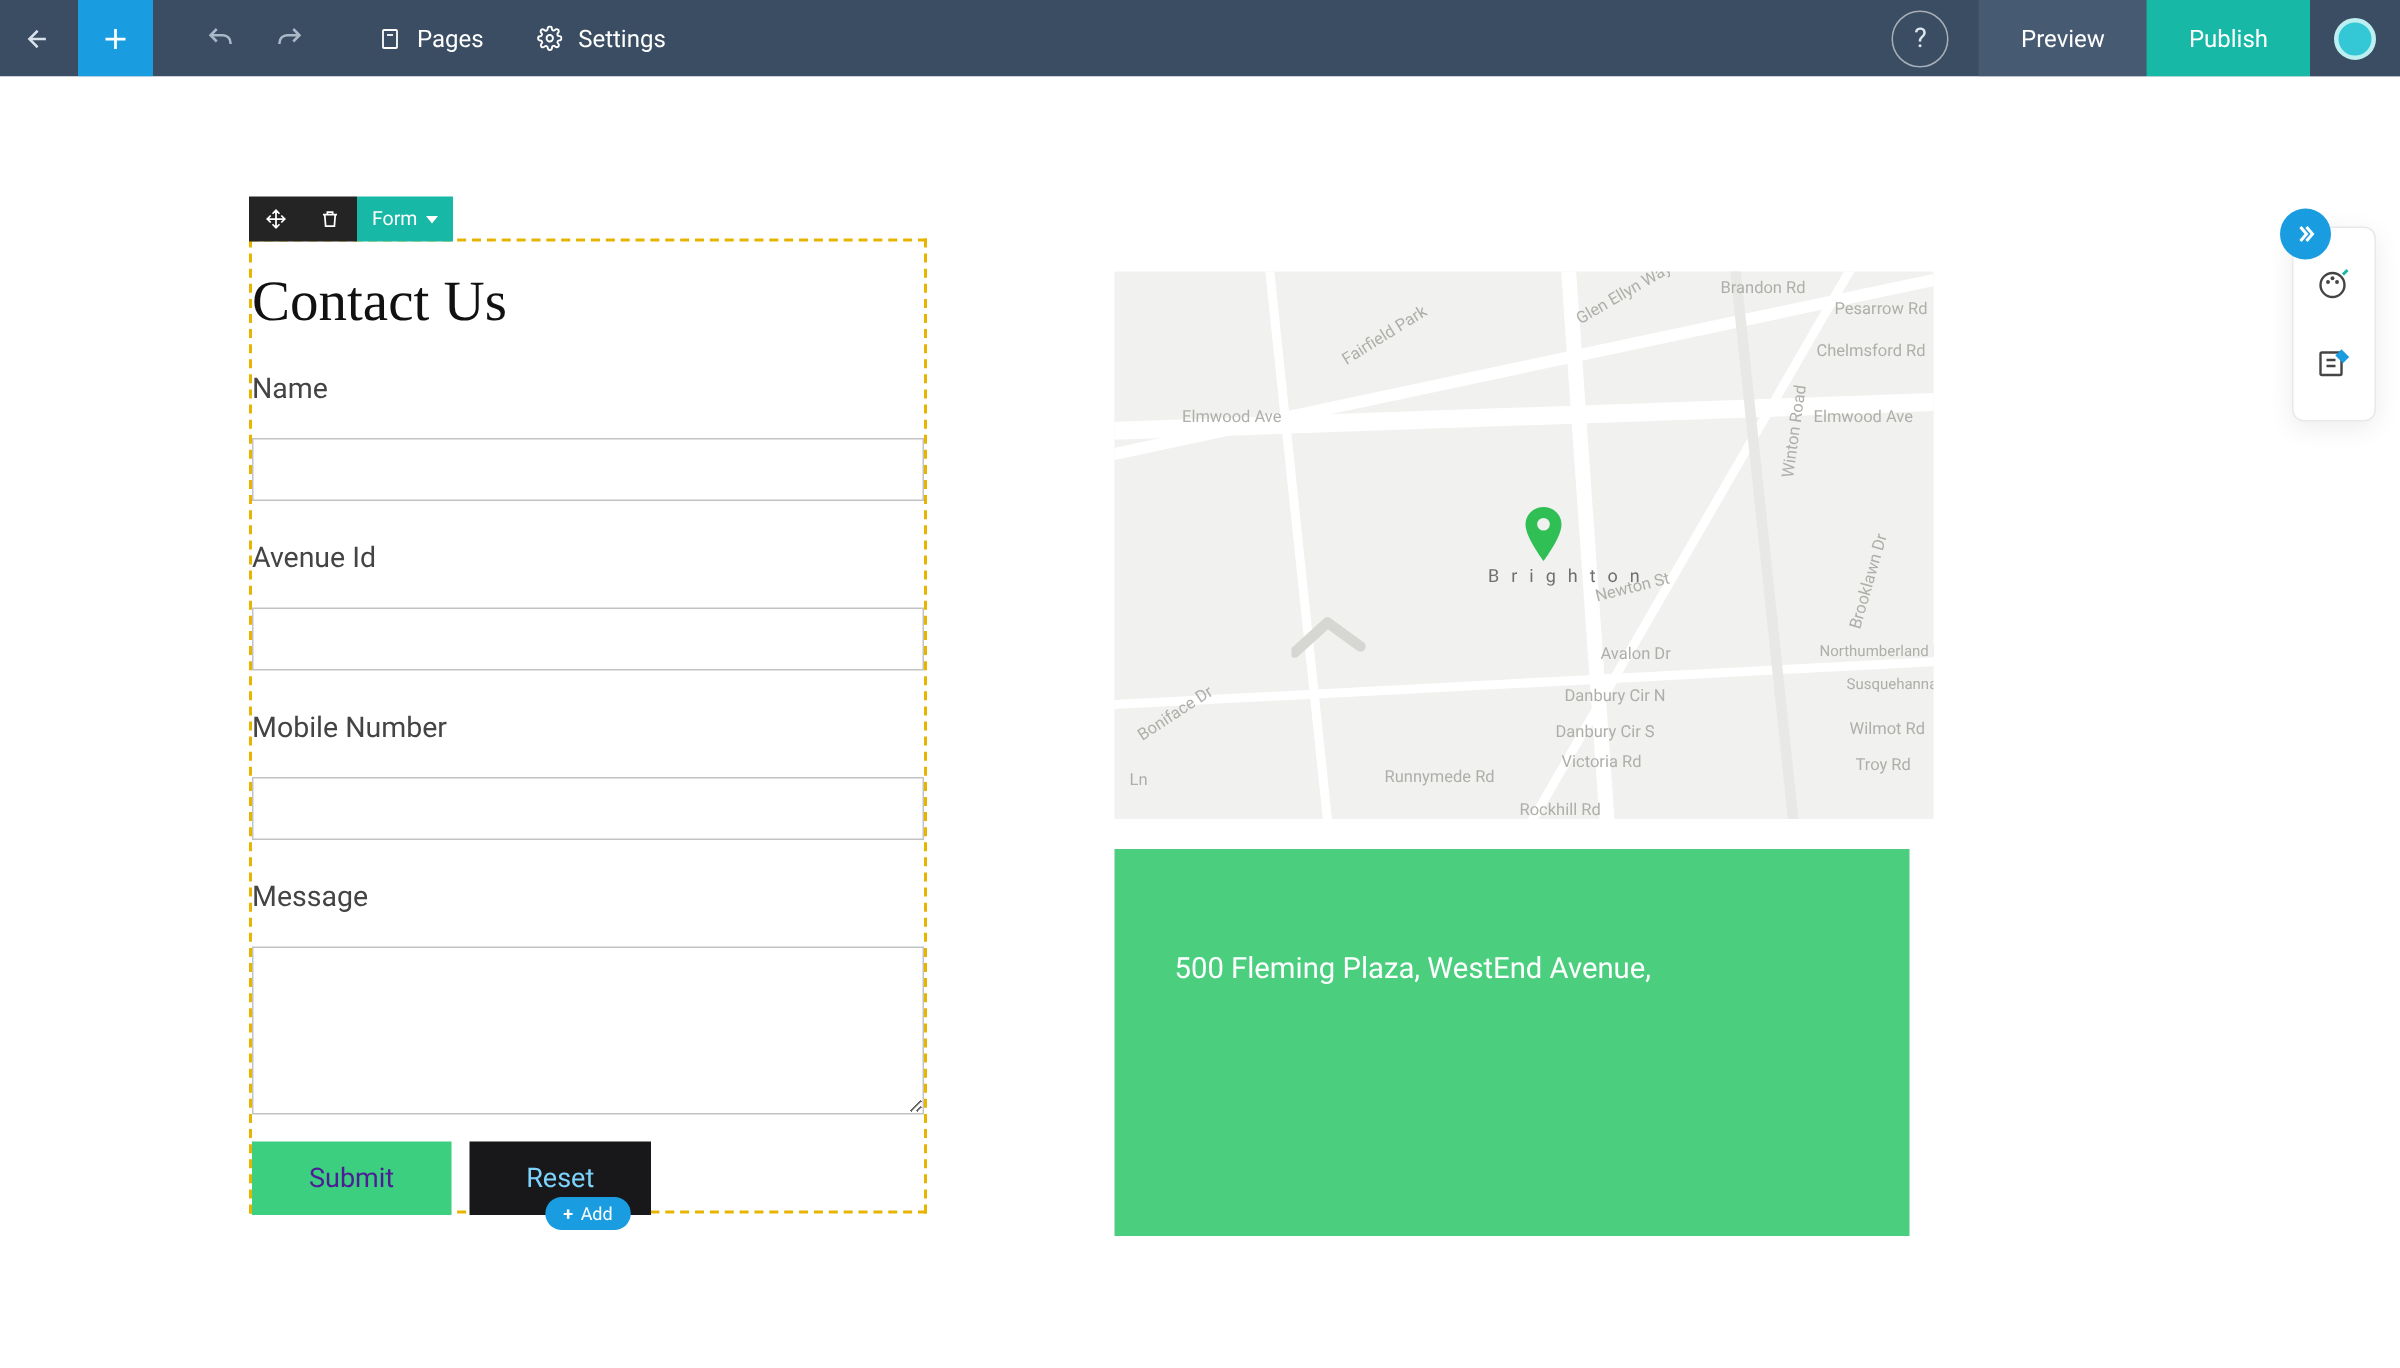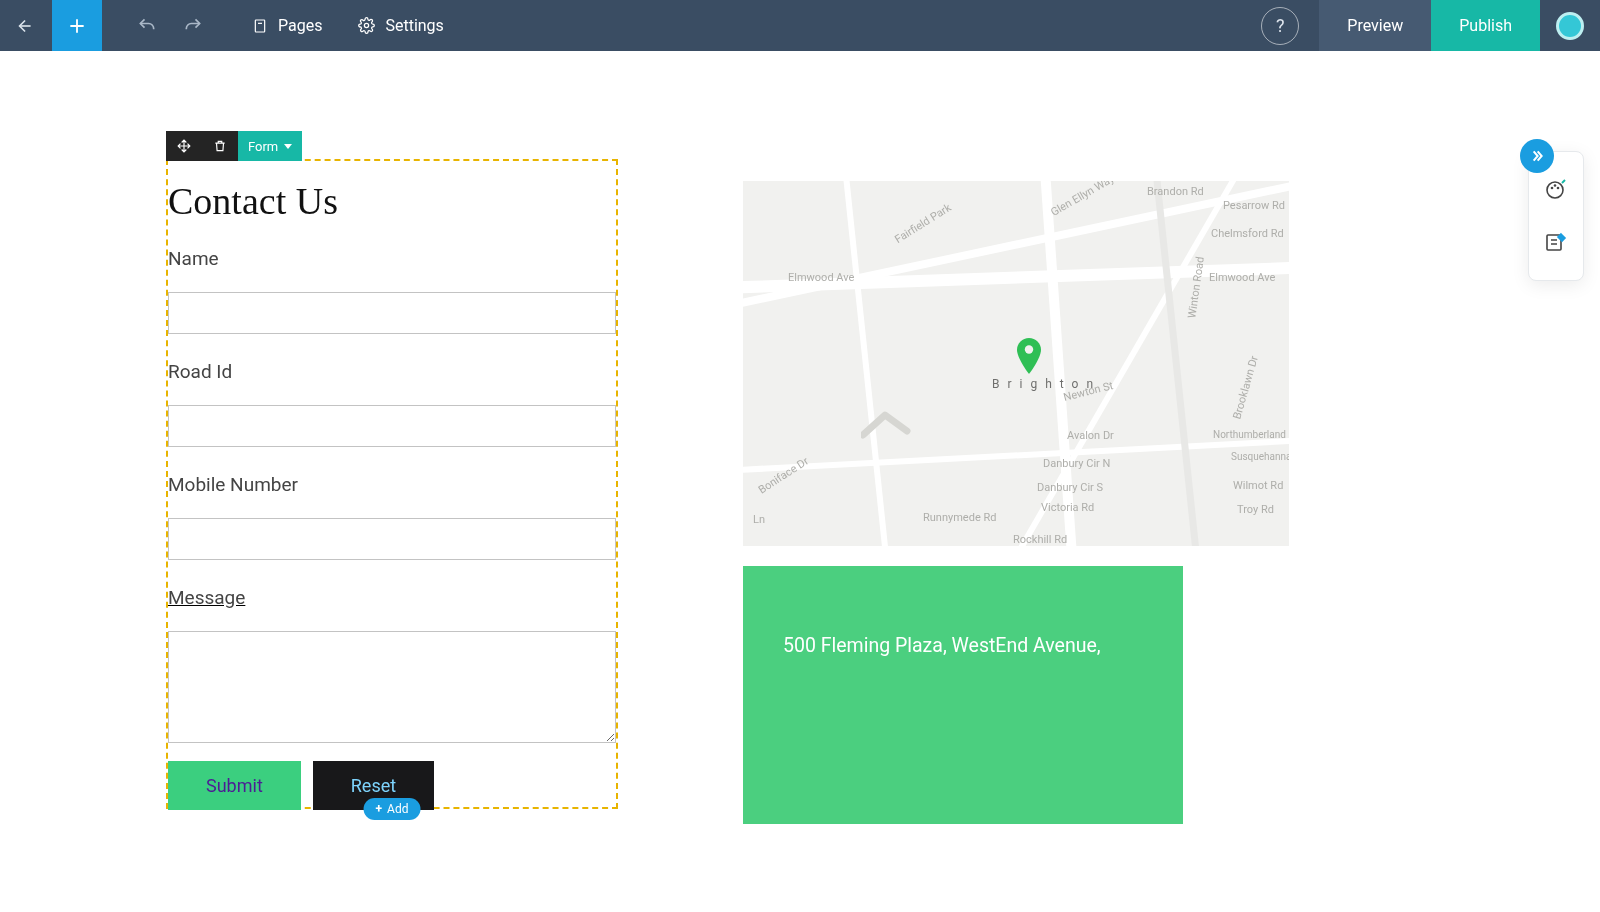--- a/index.html
+++ b/index.html
@@ -53,21 +53,21 @@
 .map-road3 { position:absolute; left:310px; top:-40px; width:10px; height:430px; background:#fff; transform:rotate(-4deg); }
 .map-road4 { position:absolute; left:-10px; top:270px; width:620px; height:6px; background:#fff; transform:rotate(-3deg); }
 .map-road5 { position:absolute; left:380px; top:-30px; width:6px; height:430px; background:#fff; transform:rotate(30deg); }
 .map-road6 { position:absolute; left:120px; top:-30px; width:6px; height:430px; background:#fff; transform:rotate(-6deg); }
 .map-road7 { position:absolute; left:430px; top:-30px; width:7px; height:430px; background:#e8e8e6; transform:rotate(-6deg); }
 .map-label { position:absolute; color:#aeaeaa; font-size:11px; white-space:nowrap; }
 .map-place { position:absolute; left:249px; top:196px; color:#6f6f6d; font-size:12px; letter-spacing:8px; }
 .map-pin { position:absolute; left:273px; top:157px; width:26px; height:36px; }
 
 
-.addr { position:absolute; left:743px; top:515px; width:440px; height:258px; background:#4bcf7f; color:#fff; padding:66px 40px 20px 40px; }
+.addr { position:absolute; left:743px; top:515px; width:530px; height:258px; background:#4bcf7f; color:#fff; padding:66px 40px 20px 40px; }
 .addr .line { font-size:19.5px; line-height:1.45; }
 .addr .blk2 { margin-top:22px; }
 .addr .blk2 .line { line-height:1.45; }
 
 
 .right-chip { position:absolute; right:16px; top:100px; width:56px; height:130px; background:#fff; border:1px solid #e6e9ec; border-radius:8px; box-shadow:0 4px 18px rgba(0,0,0,.08); display:flex; flex-direction:column; align-items:center; justify-content:space-around; padding:12px 0; }
 .chip-toggle { position:absolute; right:46px; top:88px; width:34px; height:34px; background:#1a9de0; border-radius:50%; display:flex; align-items:center; justify-content:center; color:#fff; z-index:2; }
 .chip-icon { width:28px; height:28px; display:flex; align-items:center; justify-content:center; }
 
 
@@ -155,28 +155,28 @@
     </div>
 
     <div class="form-inner">
       <div class="form-title">Contact Us</div>
 
       <div class="field-block">
         <div class="field-label">Name</div>
         <input class="field-input" style="">
       </div>
       <div class="field-block">
-        <div class="field-label">Road Id</div>
+        <div class="field-label">Avenue Id</div>
         <input class="field-input" style="">
       </div>
       <div class="field-block">
         <div class="field-label">Mobile Number</div>
         <input class="field-input" style="">
       </div>
-      <div class="field-block" style="margin-bottom:14px;text-decoration:underline;">
+      <div class="field-block" style="margin-bottom:14px;">
         <div class="field-label">Message</div>
         <textarea class="field-textarea" style=""></textarea>
       </div>
       <div class="btn-row">
         <button class="btn-submit">Submit</button>
         <button class="btn-reset">Reset</button>
       </div>
     </div>
 
     <div class="add-tab">

